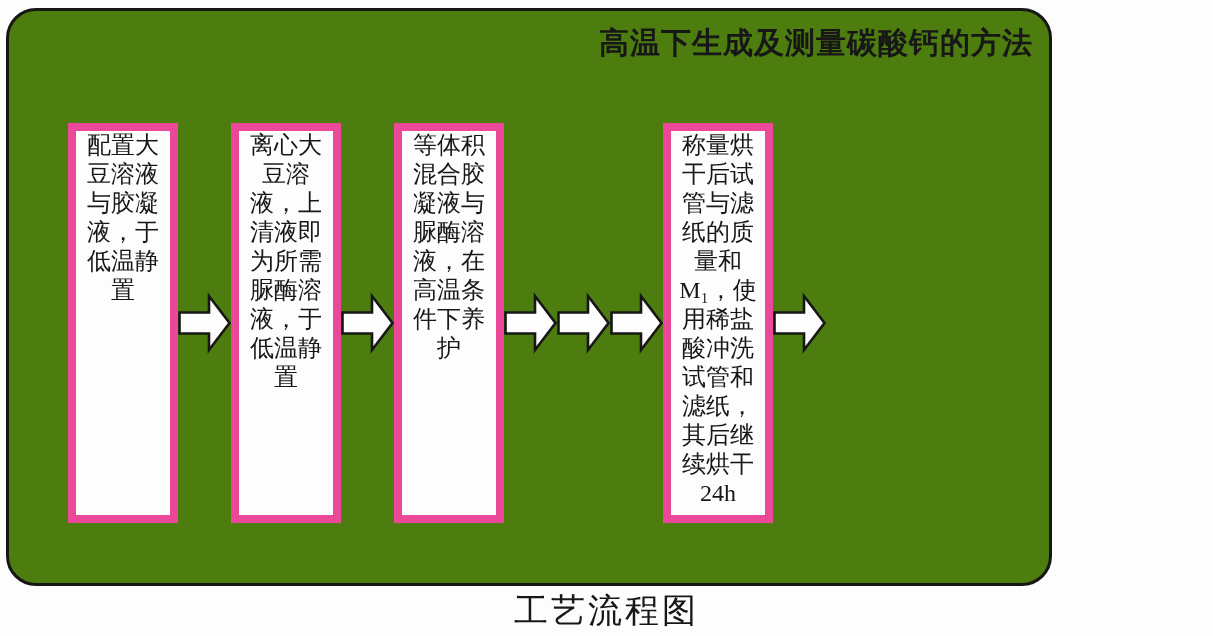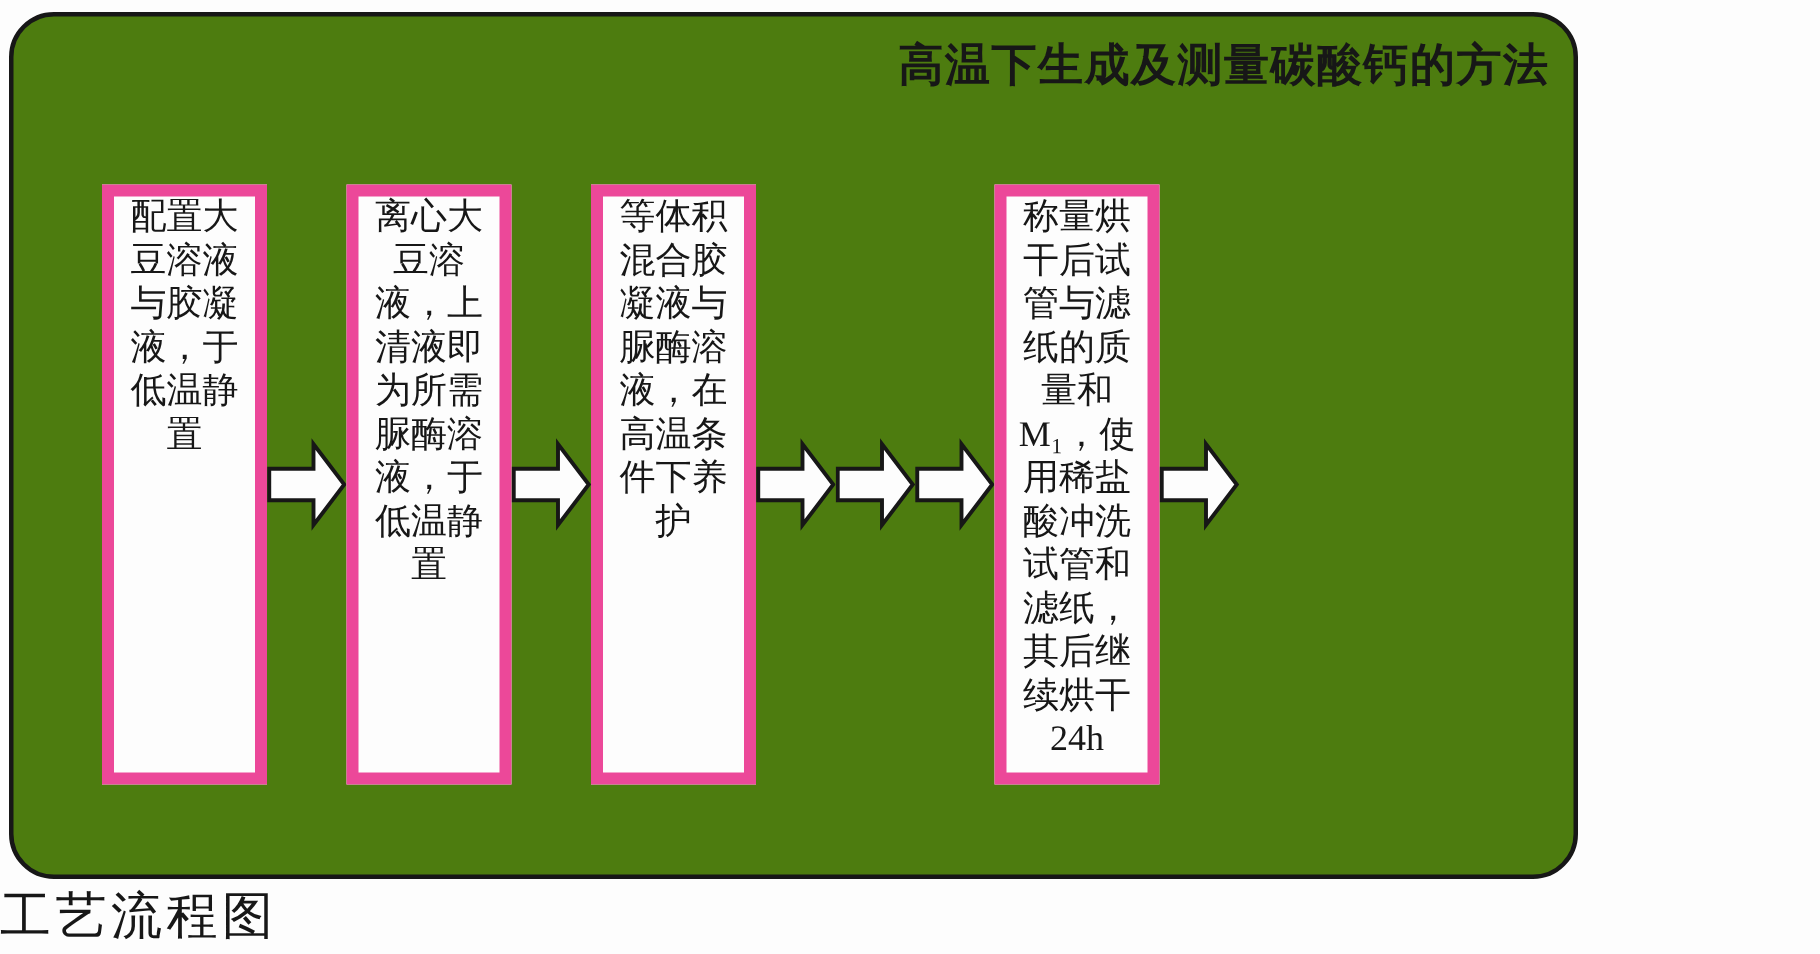--- a/index.html
+++ b/index.html
@@ -71,20 +71,21 @@
     width: 53px;
     height: 64px;
     display: block;
   }
   .diagram-caption {
     position: absolute;
     left: 0;
     right: 0;
     bottom: 0;
     height: 48px;
+    text-align: center;
     font-size: 34px;
     letter-spacing: 3px;
   }
 </style>
 </head>
 <body>
 
 <div class="canvas">
 
   <div class="frame">

